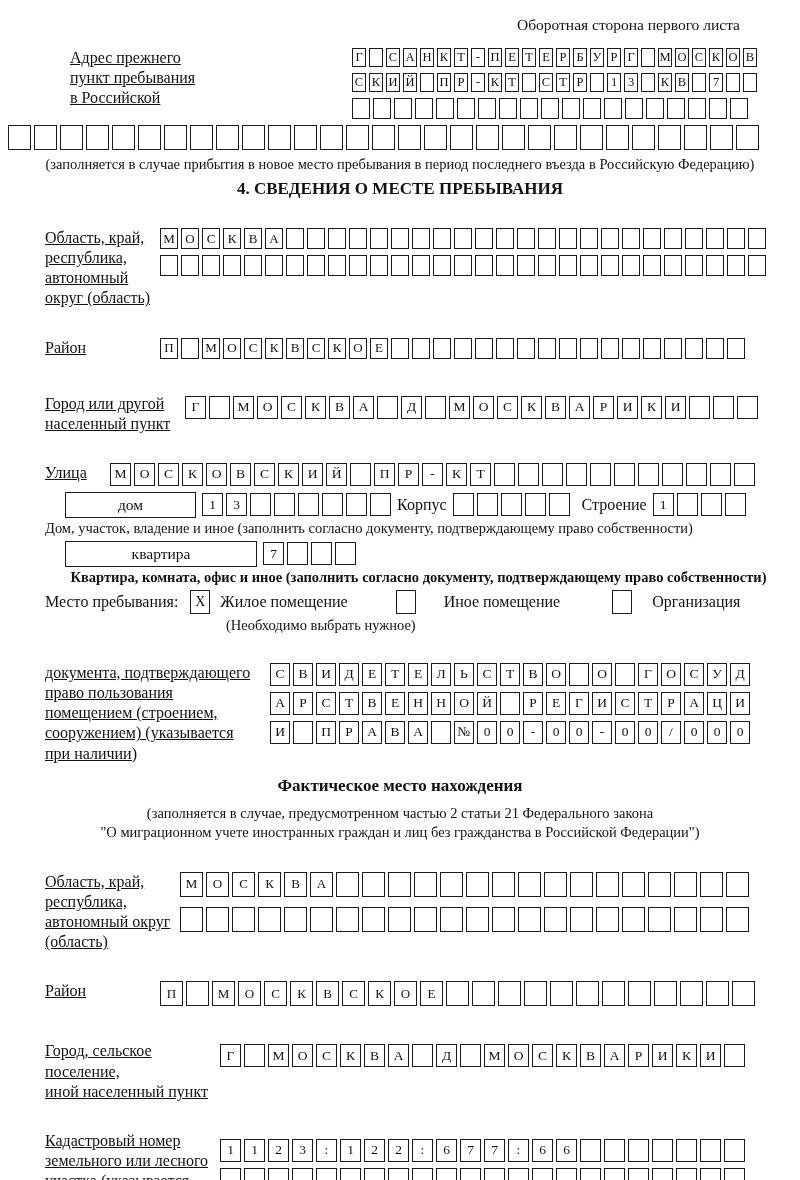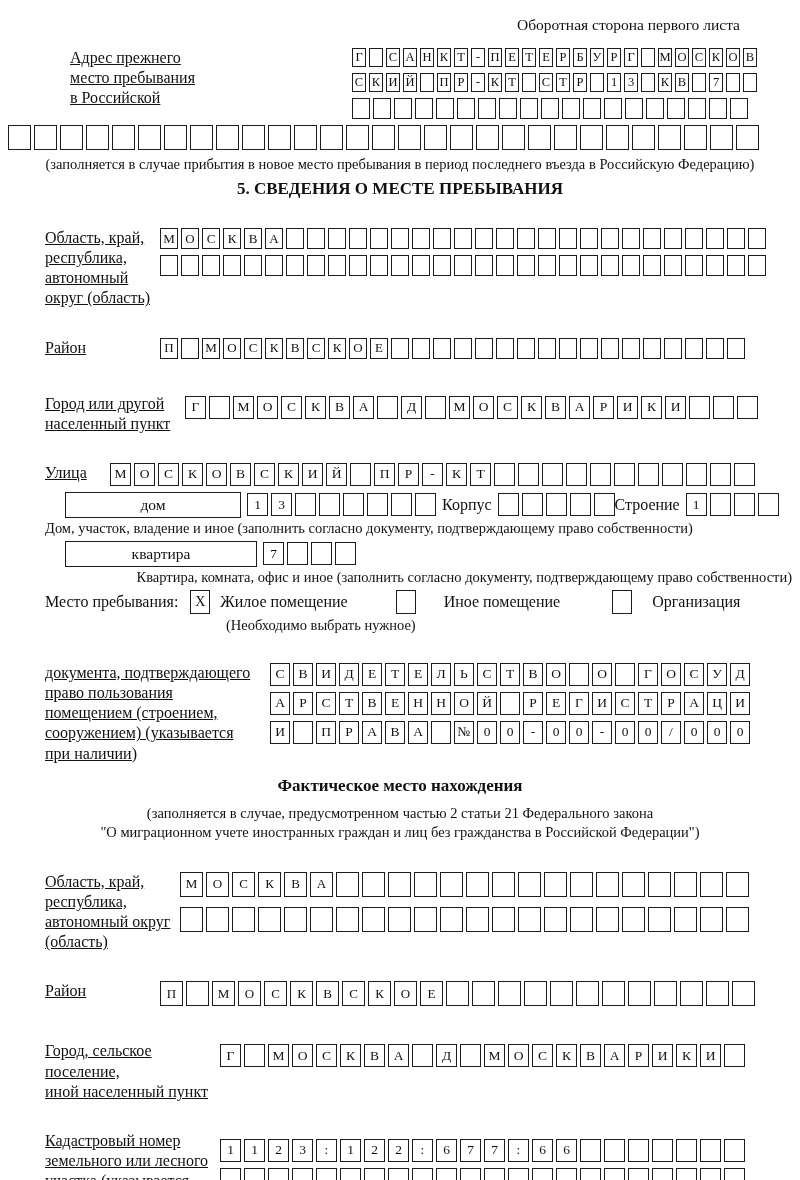--- a/index.html
+++ b/index.html
@@ -55,21 +55,21 @@
 </head>
 <body>
 
 <div class="page">
 
   <div class="hdr-note">Оборотная сторона первого листа</div>
 
   <div class="field f-prev">
     <div class="flabel">
         <div>Адрес прежнего</div>
-        <div>место пребывания</div>
+        <div>пункт пребывания</div>
         <div>в Российской</div>
       </div>
     <div class="fgrid">
       <div class="cellrow sm">
           <span class="cell">Г</span>
           <span class="cell"></span>
           <span class="cell">С</span>
           <span class="cell">А</span>
           <span class="cell">Н</span>
           <span class="cell">К</span>
@@ -167,21 +167,21 @@
       <span class="cell"></span>
       <span class="cell"></span>
       <span class="cell"></span>
       <span class="cell"></span>
       <span class="cell"></span>
       <span class="cell"></span>
       <span class="cell"></span>
     </div>
   <div class="caption">(заполняется в случае прибытия в новое место пребывания в период последнего въезда в Российскую Федерацию)</div>
 
-  <div class="h-section">5. СВЕДЕНИЯ О МЕСТЕ ПРЕБЫВАНИЯ</div>
+  <div class="h-section">4. СВЕДЕНИЯ О МЕСТЕ ПРЕБЫВАНИЯ</div>
 
   <div class="field s2 lw115">
     <div class="flabel">
         <div>Область, край,</div>
         <div>республика,</div>
         <div>автономный</div>
         <div>округ (область)</div>
       </div>
     <div class="fgrid">
       <div class="cellrow md">
@@ -349,59 +349,59 @@
           <span class="cell"></span>
           <span class="cell"></span>
           <span class="cell"></span>
           <span class="cell"></span>
           <span class="cell"></span>
         </div>
       </div>
   </div>
 
   <div class="house-row">
-    <div class="namebox" style="width:176px;">дом</div>
+    <div class="namebox" style="width:131px;">дом</div>
     <div class="cellrow lg" style="margin:0 0 0 6px;">
         <span class="cell">1</span>
         <span class="cell">3</span>
         <span class="cell"></span>
         <span class="cell"></span>
         <span class="cell"></span>
         <span class="cell"></span>
         <span class="cell"></span>
         <span class="cell"></span>
       </div>
     <span class="inline-lbl">Корпус</span>
     <div class="cellrow lg" style="margin:0;">
         <span class="cell"></span>
         <span class="cell"></span>
         <span class="cell"></span>
         <span class="cell"></span>
         <span class="cell"></span>
       </div>
-    <span class="inline-lbl" style="margin-left:0;">Строение</span>
+    <span class="inline-lbl" style="margin-left:12px;">Строение</span>
     <div class="cellrow lg" style="margin:0;">
         <span class="cell">1</span>
         <span class="cell"></span>
         <span class="cell"></span>
         <span class="cell"></span>
       </div>
   </div>
   <div class="caption" style="text-align:left; margin-left:37px;">Дом, участок, владение и иное (заполнить согласно документу, подтверждающему право собственности)</div>
 
   <div class="house-row">
     <div class="namebox" style="width:192px;">квартира</div>
     <div class="cellrow lg" style="margin:0 0 0 6px;">
         <span class="cell">7</span>
         <span class="cell"></span>
         <span class="cell"></span>
         <span class="cell"></span>
       </div>
   </div>
-  <div class="caption" style="text-align:right; margin-left:37px;">Квартира, комната, офис и иное (заполнить согласно документу, подтверждающему право собственности)</div>
+  <div class="caption" style="text-align:center; margin-left:37px;font-weight:bold;">Квартира, комната, офис и иное (заполнить согласно документу, подтверждающему право собственности)</div>
 
   <div class="stay-row">
     <span>Место пребывания:</span>
     <span class="checkbox" style="margin-left:12px;">X</span>
     <span style="margin-left:10px;">Жилое помещение</span>
     <span class="checkbox" style="margin-left:48px;"></span>
     <span style="margin-left:28px;">Иное помещение</span>
     <span class="checkbox" style="margin-left:52px;"></span>
     <span style="margin-left:20px;">Организация</span>
   </div>

